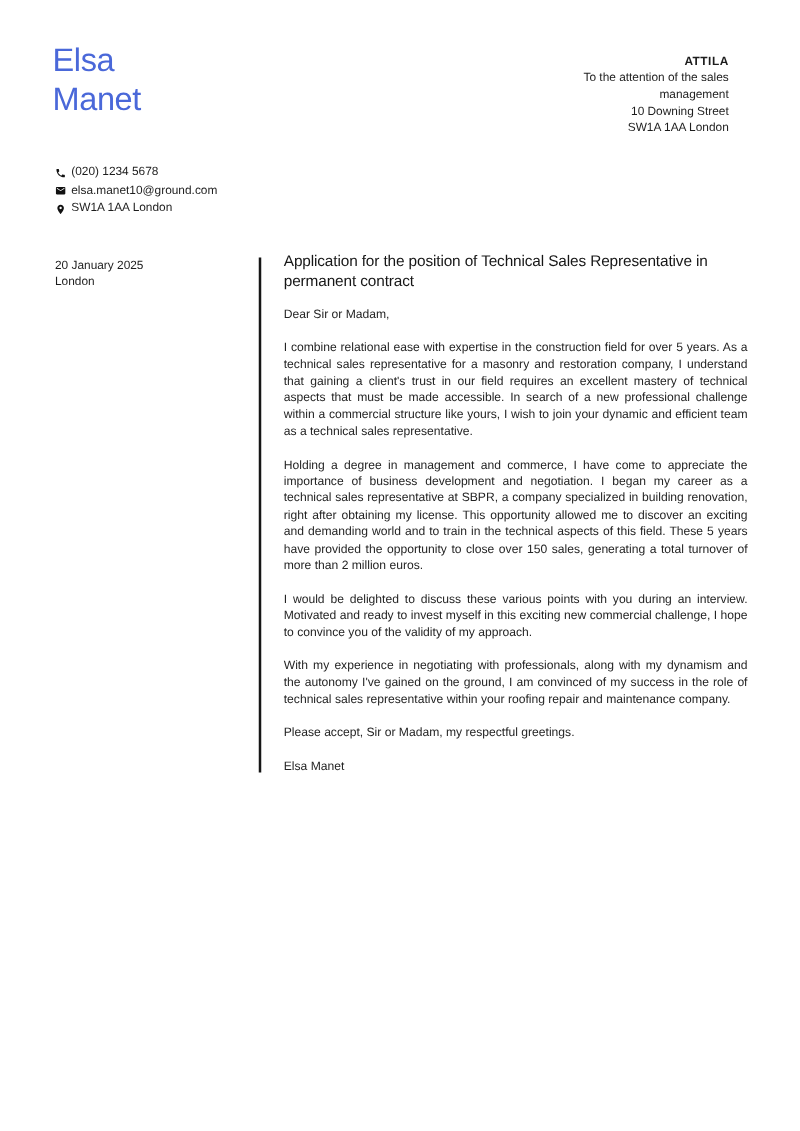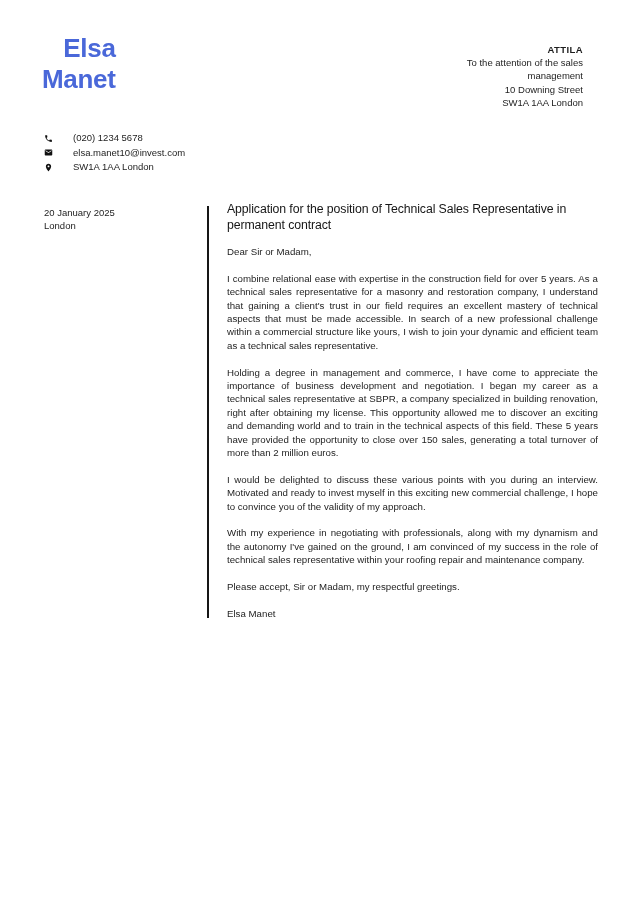--- a/index.html
+++ b/index.html
@@ -16,26 +16,25 @@
     position: absolute;
     inset: 0;
     background: #ffffff;
   }
 
   
   .name-block {
     position: absolute;
     left: 42px;
     top: 33px;
-    font-weight: 700;
+    font-weight: 400;
     font-size: 26px;
     line-height: 31px;
     letter-spacing: -0.3px;
     color: #4a68d9;
-    text-align: right;
   }
 
   
   .recipient-block {
     position: absolute;
     left: 435px;
     top: 43px;
     width: 148px;
     font-size: 9.5px;
     line-height: 13.2px;
@@ -51,21 +50,21 @@
   .contact-block {
     position: absolute;
     left: 43px;
     top: 133px;
     font-size: 9.5px;
     color: #1d1d1d;
   }
   .contact-row {
     display: flex;
     align-items: center;
-    gap: 20px;
+    gap: 4px;
     margin-bottom: 4.6px;
     line-height: 10px;
   }
   .contact-row .ico {
     width: 10px;
     height: 10px;
     display: inline-flex;
     align-items: center;
     justify-content: center;
     flex: 0 0 auto;
@@ -139,21 +138,21 @@
           </svg>
       </span>
       <span>(020) 1234 5678</span>
     </div>
     <div class="contact-row">
       <span class="ico">
         <svg viewBox="0 0 24 24">
             <path d="M20 4H4c-1.1 0-1.99.9-1.99 2L2 18c0 1.1.9 2 2 2h16c1.1 0 2-.9 2-2V6c0-1.1-.9-2-2-2zm0 4l-8 5-8-5V6l8 5 8-5v2z"></path>
           </svg>
       </span>
-      <span>elsa.manet10@invest.com</span>
+      <span>elsa.manet10@ground.com</span>
     </div>
     <div class="contact-row">
       <span class="ico">
         <svg viewBox="0 0 24 24">
             <path d="M12 2C8.13 2 5 5.13 5 9c0 5.25 7 13 7 13s7-7.75 7-13c0-3.87-3.13-7-7-7zm0 9.5c-1.38 0-2.5-1.12-2.5-2.5s1.12-2.5 2.5-2.5 2.5 1.12 2.5 2.5-1.12 2.5-2.5 2.5z"></path>
           </svg>
       </span>
       <span>SW1A 1AA London</span>
     </div>
   </div>

